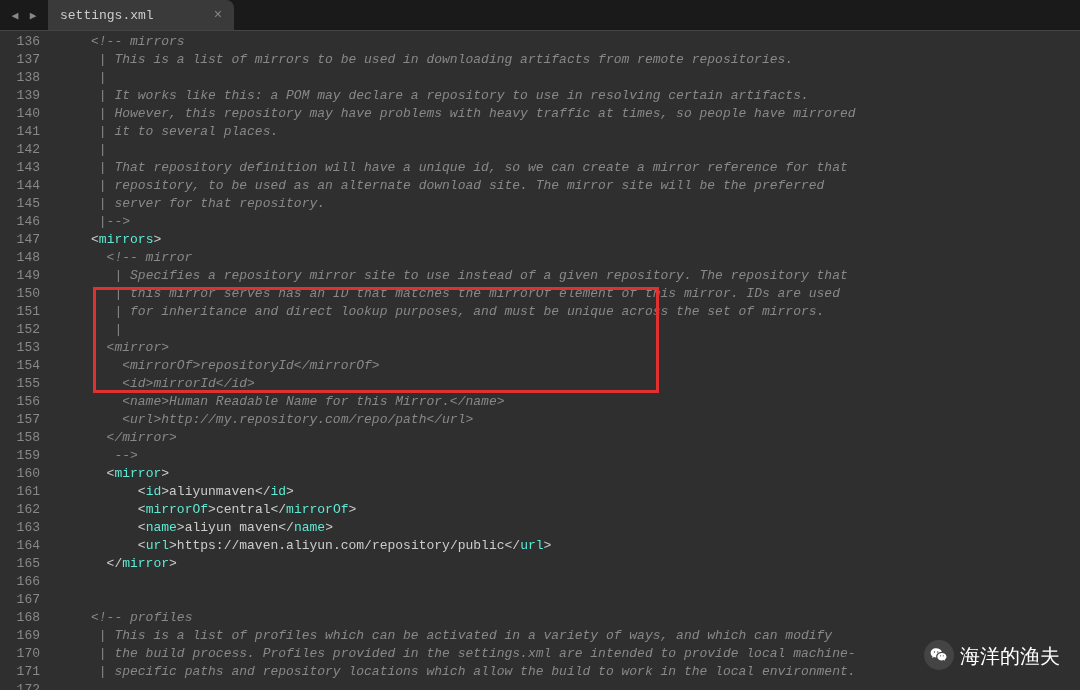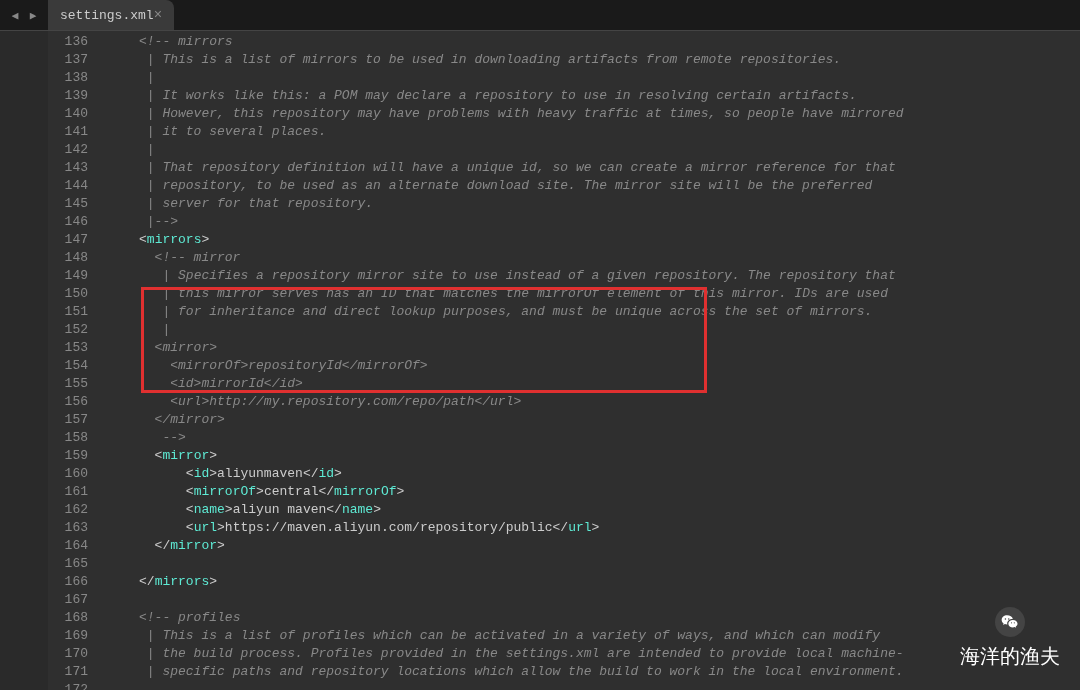--- a/index.html
+++ b/index.html
@@ -1,31 +1,31 @@
 <!DOCTYPE html>
 <html><head>
 <meta charset="utf-8">
 <style>
   html,body{margin:0;padding:0;width:1080px;height:690px;background:#2a2a2a;font-family:Consolas,'Courier New',monospace;font-size:14px;color:#9aa0a0;overflow:hidden;}
   .topbar{height:30px;background:#1a1a1a;display:flex;align-items:center;border-bottom:1px solid #444;}
   .nav-arrows{display:flex;gap:4px;padding:0 8px;}
   .nav-arrow{width:14px;height:14px;display:flex;align-items:center;justify-content:center;color:#888;font-size:11px;}
-  .tab{background:#3a3a3a;height:30px;display:flex;align-items:center;padding:0 12px;color:#ccc;font-size:13px;border-top-right-radius:8px;}
+  .tab{background:#3a3a3a;height:30px;display:flex;align-items:center;padding:0 12px;gap:60px;color:#ccc;font-size:13px;border-top-right-radius:8px;}
   .tab-close{color:#888;font-size:14px;}
-  .editor-container{display:flex;height:660px;padding-left:48px;}
+  .editor-container{display:flex;height:660px;}
   .gutter{width:40px;background:#2f2f2f;text-align:right;padding-right:8px;color:#888;font-size:13px;line-height:18px;padding-top:2px;}
   .gutter div{height:18px;}
   .code-area{flex:1;background:#2f2f2f;line-height:18px;padding-top:2px;padding-left:4px;font-size:13px;position:relative;}
   .ln{height:18px;white-space:pre;}
   .cmt{color:#888;font-style:italic;}
   .tag{color:#5eead4;}
   .bracket{color:#ccc;}
   .txt{color:#ccc;text-align:center;}
   .highlight-box{position:absolute;border:3px solid #e03030;left:45px;top:256px;width:560px;height:100px;pointer-events:none;}
-  .watermark{position:absolute;right:20px;bottom:20px;color:#fff;font-family:'Microsoft YaHei',sans-serif;font-size:20px;display:flex;align-items:center;gap:6px;flex-direction:column;}
+  .watermark{position:absolute;right:20px;bottom:20px;color:#fff;font-family:'Microsoft YaHei',sans-serif;font-size:20px;display:flex;align-items:flex-end;gap:6px;}
   .wechat-icon{width:30px;height:30px;background:#444;border-radius:50%;display:flex;align-items:center;justify-content:center;}
   .wechat-icon svg{width:20px;height:20px;fill:#fff;}
 </style>
 </head>
 <body>
 
 <div class="topbar">
   <div class="nav-arrows">
     <div class="nav-arrow">◀</div>
     <div class="nav-arrow">▶</div>
@@ -91,31 +91,31 @@
       <div class="ln">      <span class="cmt">|--&gt;</span></div>
       <div class="ln">     <span class="bracket">&lt;</span><span class="tag">mirrors</span><span class="bracket">&gt;</span></div>
       <div class="ln">       <span class="cmt">&lt;!-- mirror</span></div>
       <div class="ln">        <span class="cmt">| Specifies a repository mirror site to use instead of a given repository. The repository that</span></div>
       <div class="ln">        <span class="cmt">| this mirror serves has an ID that matches the mirrorOf element of this mirror. IDs are used</span></div>
       <div class="ln">        <span class="cmt">| for inheritance and direct lookup purposes, and must be unique across the set of mirrors.</span></div>
       <div class="ln">        <span class="cmt">|</span></div>
       <div class="ln">       <span class="cmt">&lt;mirror&gt;</span></div>
       <div class="ln">         <span class="cmt">&lt;mirrorOf&gt;repositoryId&lt;/mirrorOf&gt;</span></div>
       <div class="ln">         <span class="cmt">&lt;id&gt;mirrorId&lt;/id&gt;</span></div>
+      <div class="ln">         <span class="cmt">&lt;name&gt;Human Readable Name for this Mirror.&lt;/name&gt;</span></div>
       <div class="ln">         <span class="cmt">&lt;url&gt;http://my.repository.com/repo/path&lt;/url&gt;</span></div>
       <div class="ln">       <span class="cmt">&lt;/mirror&gt;</span></div>
       <div class="ln">        <span class="cmt">--&gt;</span></div>
       <div class="ln">       <span class="bracket">&lt;</span><span class="tag">mirror</span><span class="bracket">&gt;</span></div>
       <div class="ln">           <span class="bracket">&lt;</span><span class="tag">id</span><span class="bracket">&gt;</span><span class="txt">aliyunmaven</span><span class="bracket">&lt;/</span><span class="tag">id</span><span class="bracket">&gt;</span></div>
       <div class="ln">           <span class="bracket">&lt;</span><span class="tag">mirrorOf</span><span class="bracket">&gt;</span><span class="txt">central</span><span class="bracket">&lt;/</span><span class="tag">mirrorOf</span><span class="bracket">&gt;</span></div>
       <div class="ln">           <span class="bracket">&lt;</span><span class="tag">name</span><span class="bracket">&gt;</span><span class="txt">aliyun maven</span><span class="bracket">&lt;/</span><span class="tag">name</span><span class="bracket">&gt;</span></div>
       <div class="ln">           <span class="bracket">&lt;</span><span class="tag">url</span><span class="bracket">&gt;</span><span class="txt">https://maven.aliyun.com/repository/public</span><span class="bracket">&lt;/</span><span class="tag">url</span><span class="bracket">&gt;</span></div>
       <div class="ln">       <span class="bracket">&lt;/</span><span class="tag">mirror</span><span class="bracket">&gt;</span></div>
       <div class="ln"></div>
-      <div class="ln">     <span class="bracket">&lt;/</span><span class="tag">mirrors</span><span class="bracket">&gt;</span></div>
       <div class="ln"></div>
       <div class="ln">     <span class="cmt">&lt;!-- profiles</span></div>
       <div class="ln">      <span class="cmt">| This is a list of profiles which can be activated in a variety of ways, and which can modify</span></div>
       <div class="ln">      <span class="cmt">| the build process. Profiles provided in the settings.xml are intended to provide local machine-</span></div>
       <div class="ln">      <span class="cmt">| specific paths and repository locations which allow the build to work in the local environment.</span></div>
     </div>
 </div>
 
 <div class="watermark">
   <span class="wechat-icon">

